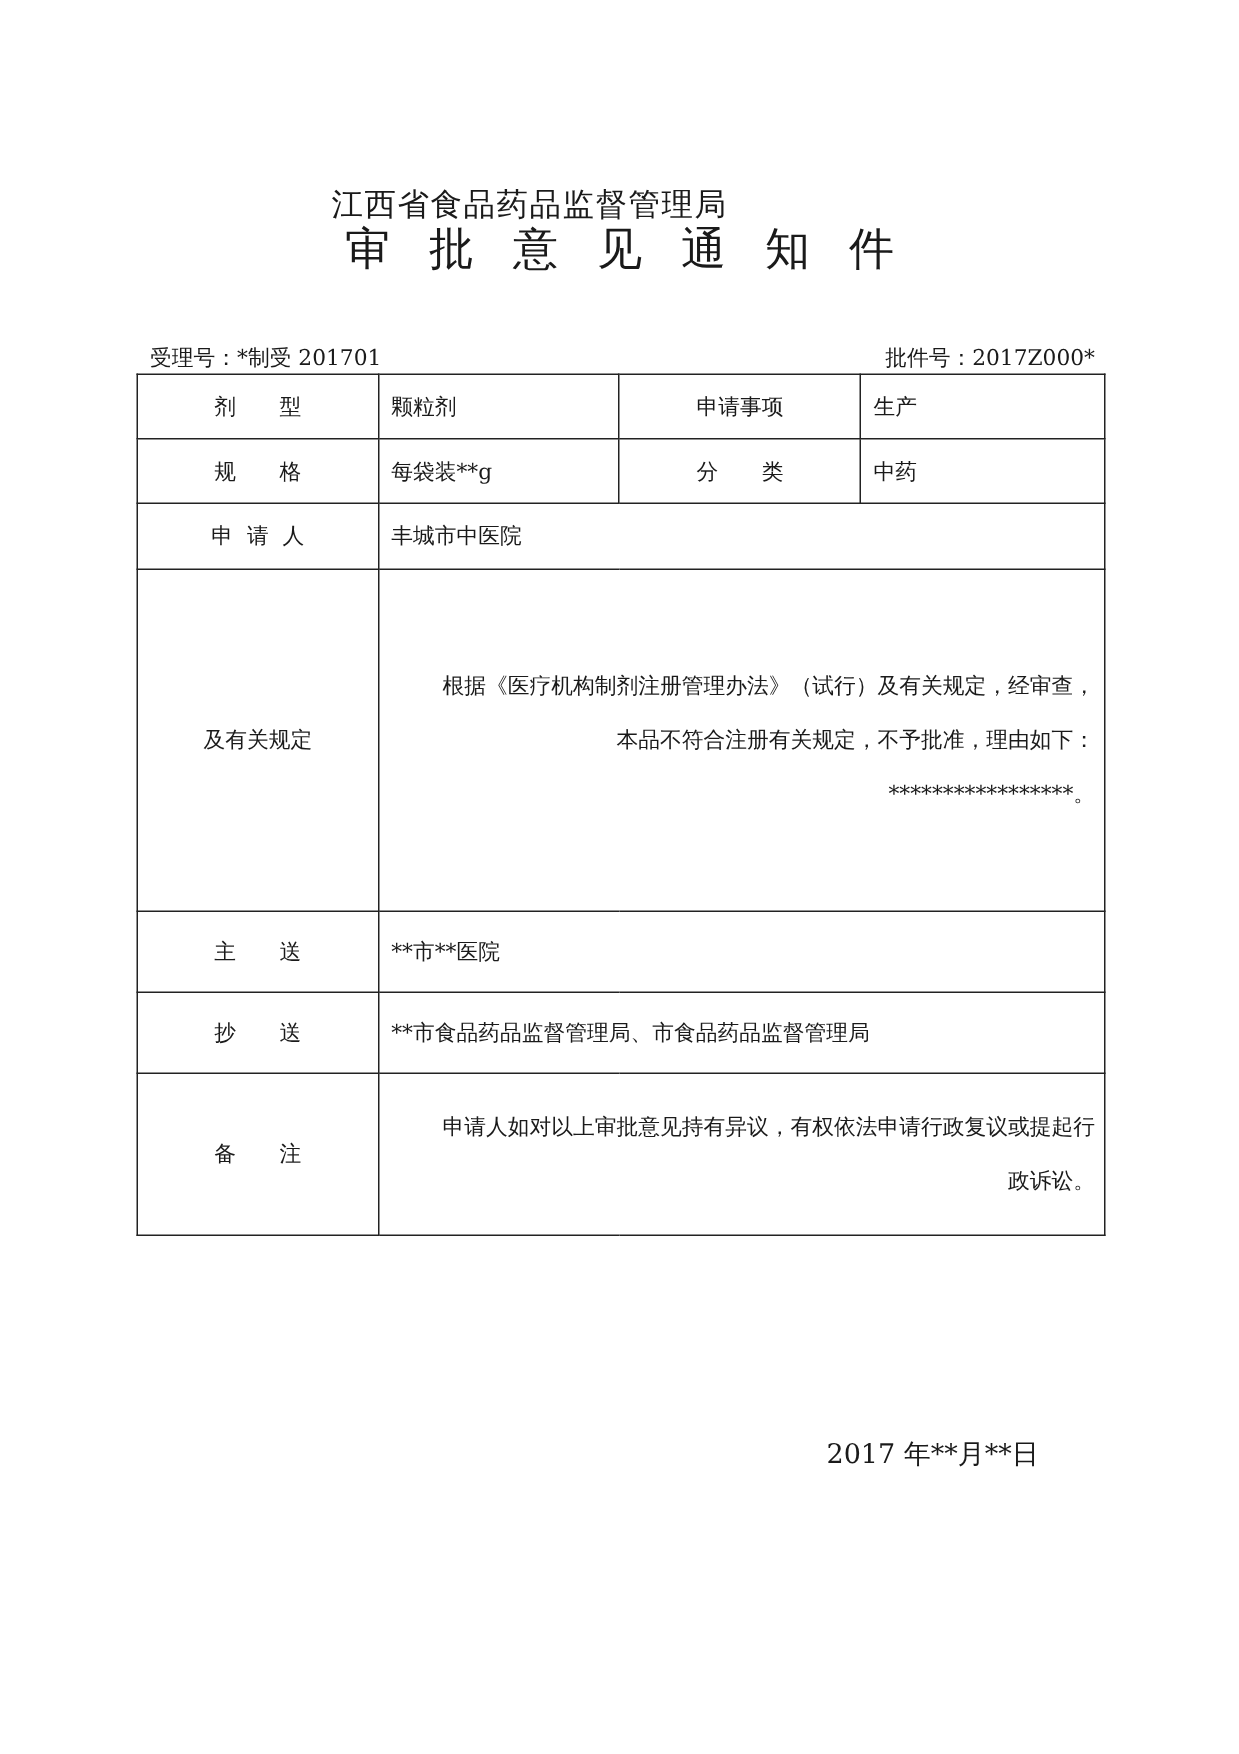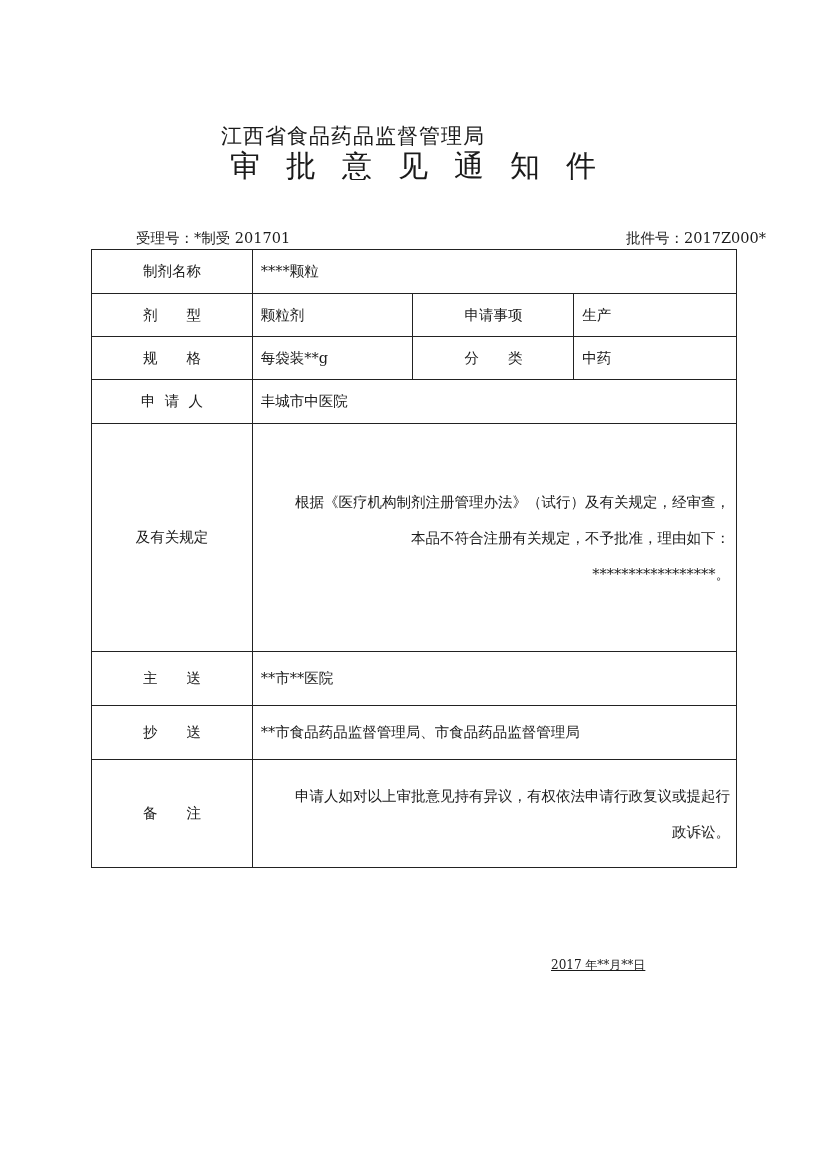--- a/index.html
+++ b/index.html
@@ -3,54 +3,50 @@
 <meta charset="utf-8">
 <style>
   html, body { margin: 0; padding: 0; background: #ffffff; }
   body { width: 826px; height: 1169px; position: relative; overflow: hidden;
          font-family: "DejaVu Serif", "Liberation Serif", serif; color: #1a1a1a; }
   .title1 { position: absolute; top: 108px; left: 0; width: 706px; text-align: center;
             font-size: 21px; letter-spacing: 1px; margin-top: 14px; }
   .title2 { position: absolute; top: 146px; left: 0; width: 826px; text-align: center;
             font-size: 30px; letter-spacing: 26px; padding-left: 26px; box-sizing: border-box; }
   .meta { position: absolute; top: 229px; left: 100px; width: 630px; font-size: 14.5px;
-          display: flex; justify-content: space-between; margin-left: 36px; }
+          display: flex; justify-content: space-between; }
   table { position: absolute; top: 249px; left: 91px; width: 646px; border-collapse: collapse;
           font-size: 14.5px; }
   td { border: 1.5px solid #222; padding: 0; vertical-align: middle; }
   td.lbl { text-align: center; width: 160px; }
   td.val { padding-left: 8px; }
   .spread { display: inline-flex; justify-content: space-between; width: 58px; }
   .spread3 { display: inline-flex; justify-content: space-between; width: 62px; }
   .para { text-indent: 2em; line-height: 36px; padding-right: 6px; text-align: right; }
-  .date { position: absolute; top: 957px; left: 551px; font-size: 12px; text-decoration: underline; }
+  .date { position: absolute; top: 957px; left: 551px; font-size: 18px; }
 </style>
 </head>
 <body>
 
 <div class="title1">江西省食品药品监督管理局</div>
 <div class="title2">审批意见通知件</div>
 
 <div class="meta">
   <span><span>受理号：</span><span>*制受 201701</span></span>
   <span><span>批件号：</span><span>2017Z000*</span></span>
 </div>
 
 <table>
   <colgroup>
       <col style="width:161px">
       <col style="width:161px">
       <col style="width:161px">
       <col style="width:163px">
     </colgroup>
   <tbody>
-      <tr style="height:44px">
-    <td class="lbl">制剂名称</td>
-    <td class="val" colspan="3">****颗粒</td>
-  </tr>
   <tr style="height:43px">
     <td class="lbl"><span class="spread">
             <span>剂</span>
             <span>型</span>
           </span></td>
     <td class="val">颗粒剂</td>
     <td class="lbl">申请事项</td>
     <td class="val">生产</td>
   </tr>
   <tr style="height:43px">

